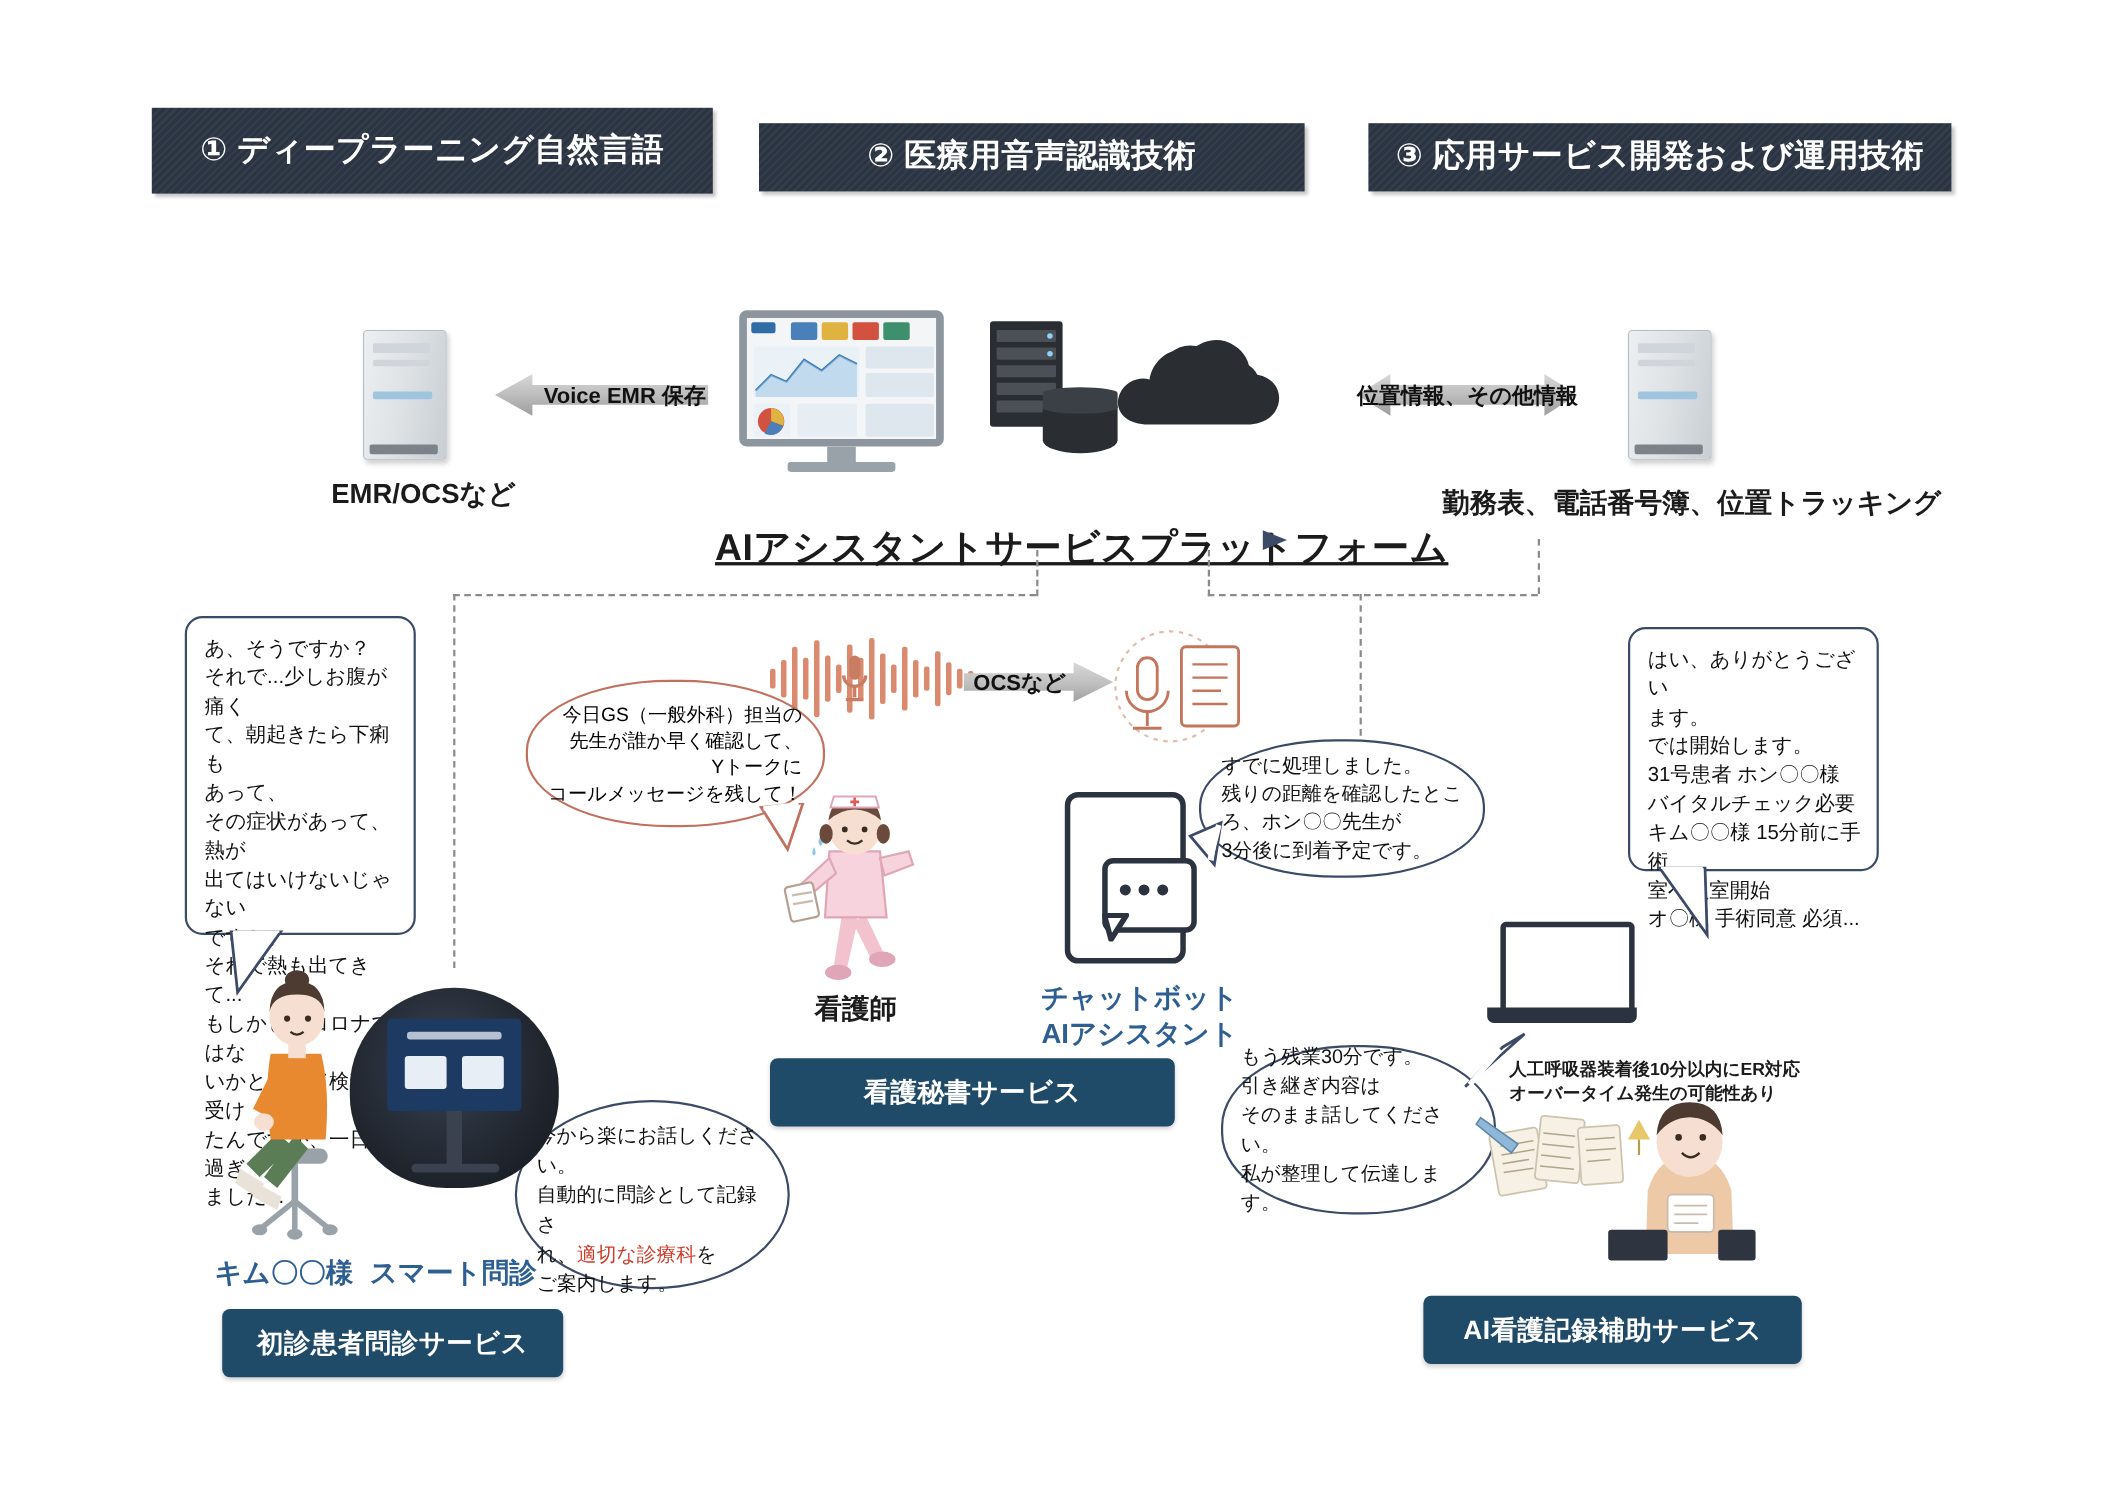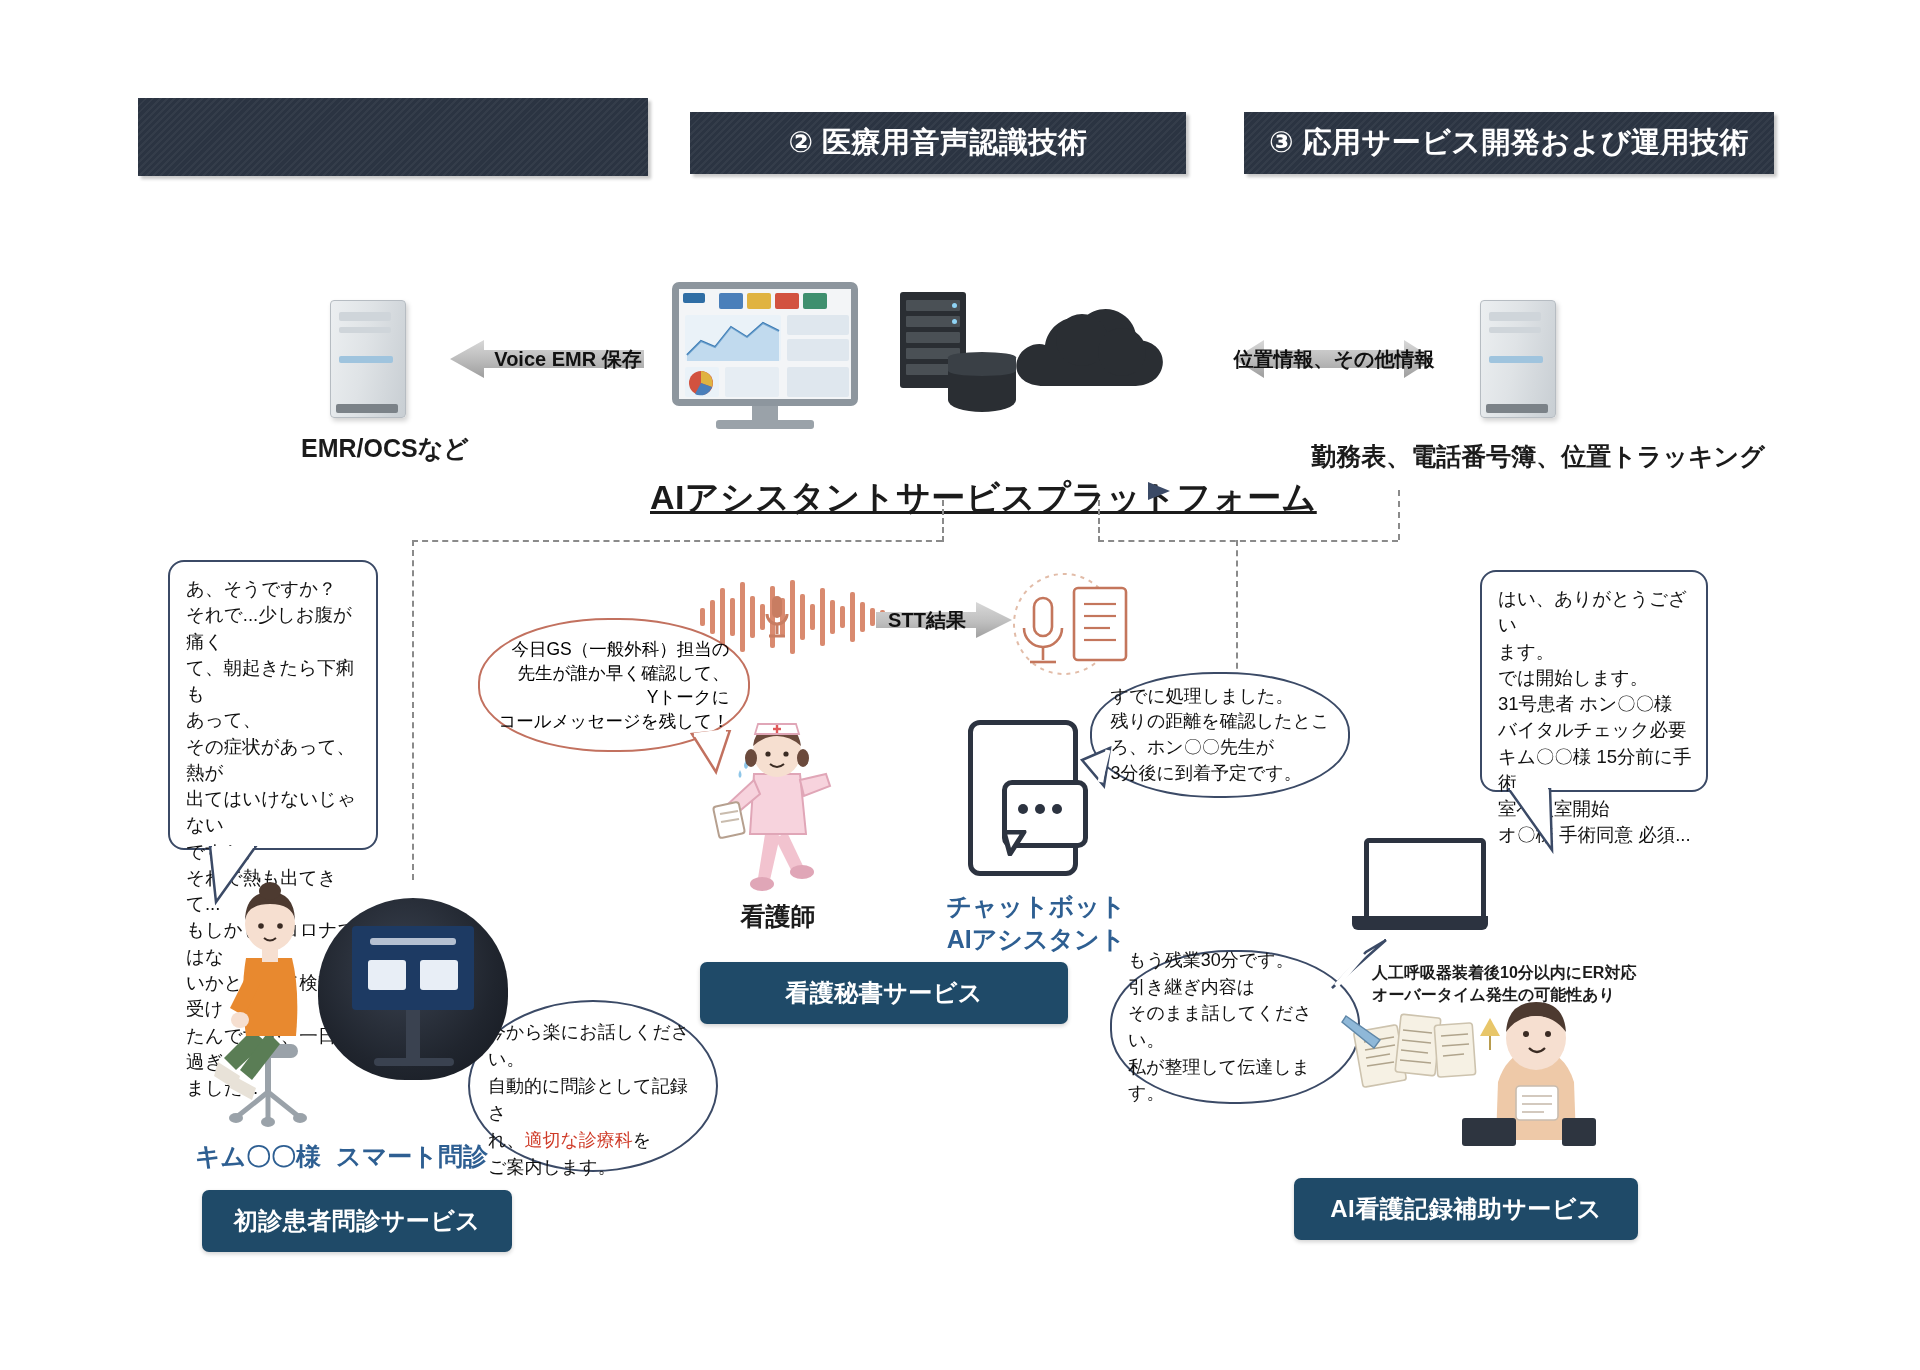--- a/index.html
+++ b/index.html
@@ -102,20 +102,21 @@
   .kiosk .frame{position:absolute;inset:0;background:radial-gradient(ellipse at 45% 38%,#3a4250 0%,#20252e 62%,#14181f 100%);border-radius:50% 50% 46% 46%;}
   .kiosk .scr{position:absolute;background:#1d3a63;border-radius:4px;}
   .kiosk .card{position:absolute;background:#e8eef6;border-radius:3px;}
   .kiosk .stand{position:absolute;background:#3a4250;}
 </style>
 </head>
 <body>
 
 <div class="banner" style="left:138px;top:98px;width:510px;height:78px;">
   <div>
+    <span>① ディープラーニング自然言語</span>
   </div>
 </div>
 
 <div class="banner" style="left:690px;top:112px;width:496px;height:62px;">
   <span>② 医療用音声認識技術</span>
 </div>
 
 <div class="banner" style="left:1244px;top:112px;width:530px;height:62px;">
   <span>③ 応用サービス開発および運用技術</span>
 </div>
@@ -270,21 +271,21 @@
       <defs>
         <linearGradient id="ga3" x1="0" y1="0" x2="0" y2="1">
           <stop offset="0%" stop-color="#d8d8d8"></stop>
             <stop offset="55%" stop-color="#bfbfbf"></stop>
           <stop offset="100%" stop-color="#a0a0a0"></stop>
         </linearGradient>
       </defs>
       <path d="M0 12 L100 12 L100 2 L136 20 L100 38 L100 28 L0 28 Z" fill="url(#ga3)"></path>
     </svg>
   </div>
-  <div class="txt" style="margin-right:34px;">STT結果</div>
+  <div class="txt" style="margin-right:34px;">OCSなど</div>
 </div>
 
 <svg class="abs" style="left:1000px;top:570px;" width="140" height="112" viewBox="0 0 140 112">
   <circle cx="64" cy="54" r="50" fill="none" stroke="#e2bca8" stroke-width="2" stroke-dasharray="4 5"></circle>
   <rect x="74" y="18" width="52" height="72" rx="4" fill="#fff" stroke="#c4765c" stroke-width="2.6"></rect>
   <line x1="84" y1="34" x2="116" y2="34" stroke="#c4765c" stroke-width="2.2"></line>
   <line x1="84" y1="46" x2="116" y2="46" stroke="#c4765c" stroke-width="2.2"></line>
   <line x1="84" y1="58" x2="110" y2="58" stroke="#c4765c" stroke-width="2.2"></line>
   <line x1="84" y1="70" x2="116" y2="70" stroke="#c4765c" stroke-width="2.2"></line>
   <rect x="34" y="28" width="18" height="38" rx="9" fill="none" stroke="#c4765c" stroke-width="2.6"></rect>

